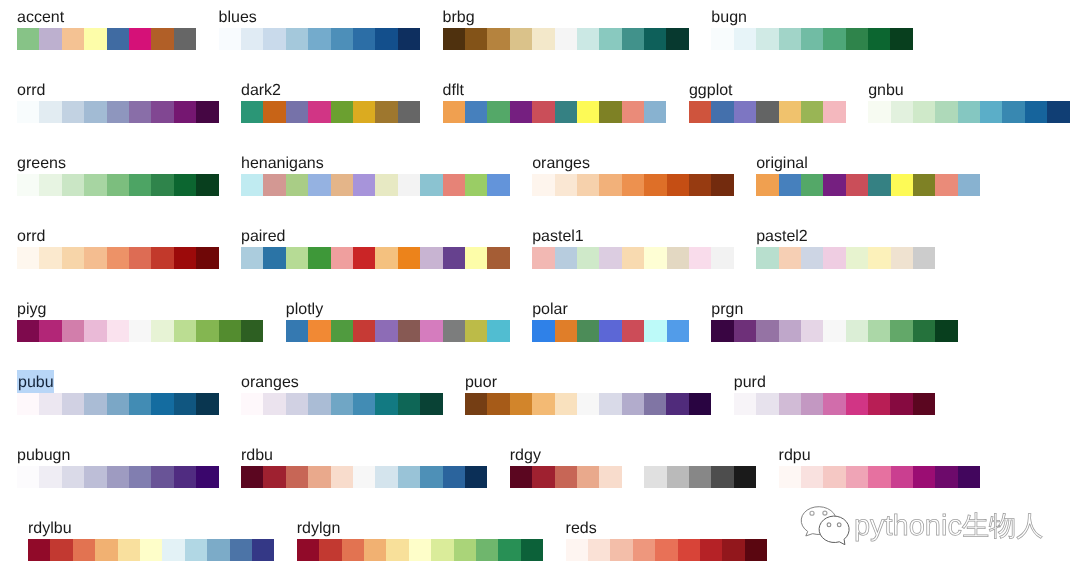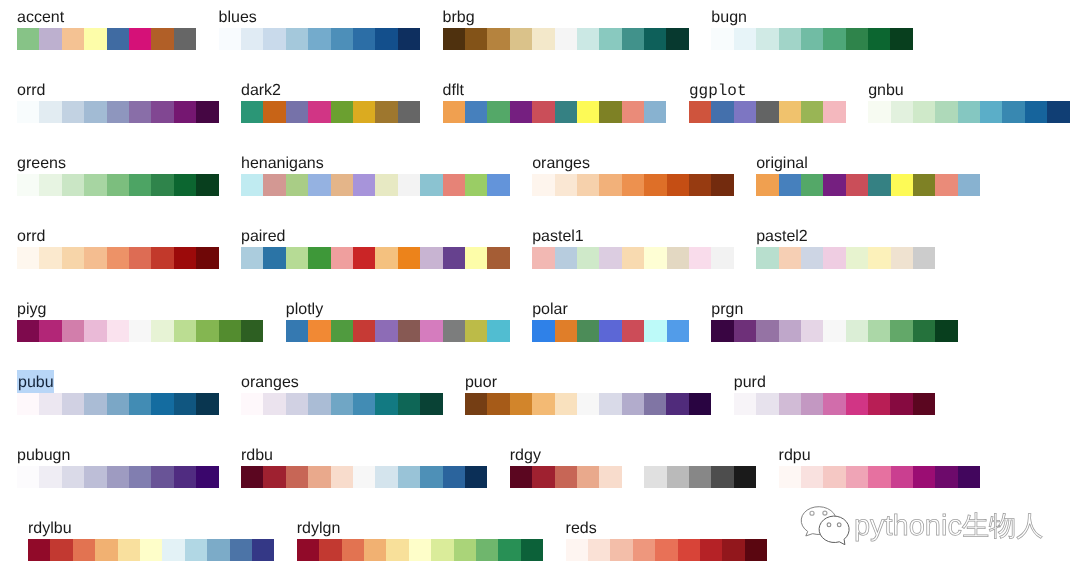--- a/index.html
+++ b/index.html
@@ -137,21 +137,21 @@
         <div class="swatch" style="background: rgb(84, 168, 104);"></div>
         <div class="swatch" style="background: rgb(117, 31, 128);"></div>
         <div class="swatch" style="background: rgb(202, 78, 89);"></div>
         <div class="swatch" style="background: rgb(53, 129, 131);"></div>
         <div class="swatch" style="background: rgb(253, 250, 86);"></div>
         <div class="swatch" style="background: rgb(126, 129, 37);"></div>
         <div class="swatch" style="background: rgb(234, 139, 121);"></div>
         <div class="swatch" style="background: rgb(136, 178, 208);"></div>
       </div>
     </div>
-    <div class="palette" style="width: 156.8px; font-family: Liberation Mono, monospace;">
+    <div class="palette" style="width: 156.8px;">
       <div class="palette-label-row"><span class="palette-name">ggplot</span></div>
       <div class="swatch-row">
         <div class="swatch" style="background: rgb(207, 84, 61);"></div>
         <div class="swatch" style="background: rgb(68, 112, 172);"></div>
         <div class="swatch" style="background: rgb(125, 118, 194);"></div>
         <div class="swatch" style="background: rgb(99, 100, 100);"></div>
         <div class="swatch" style="background: rgb(240, 194, 109);"></div>
         <div class="swatch" style="background: rgb(153, 181, 85);"></div>
         <div class="swatch" style="background: rgb(244, 184, 190);"></div>
       </div>

